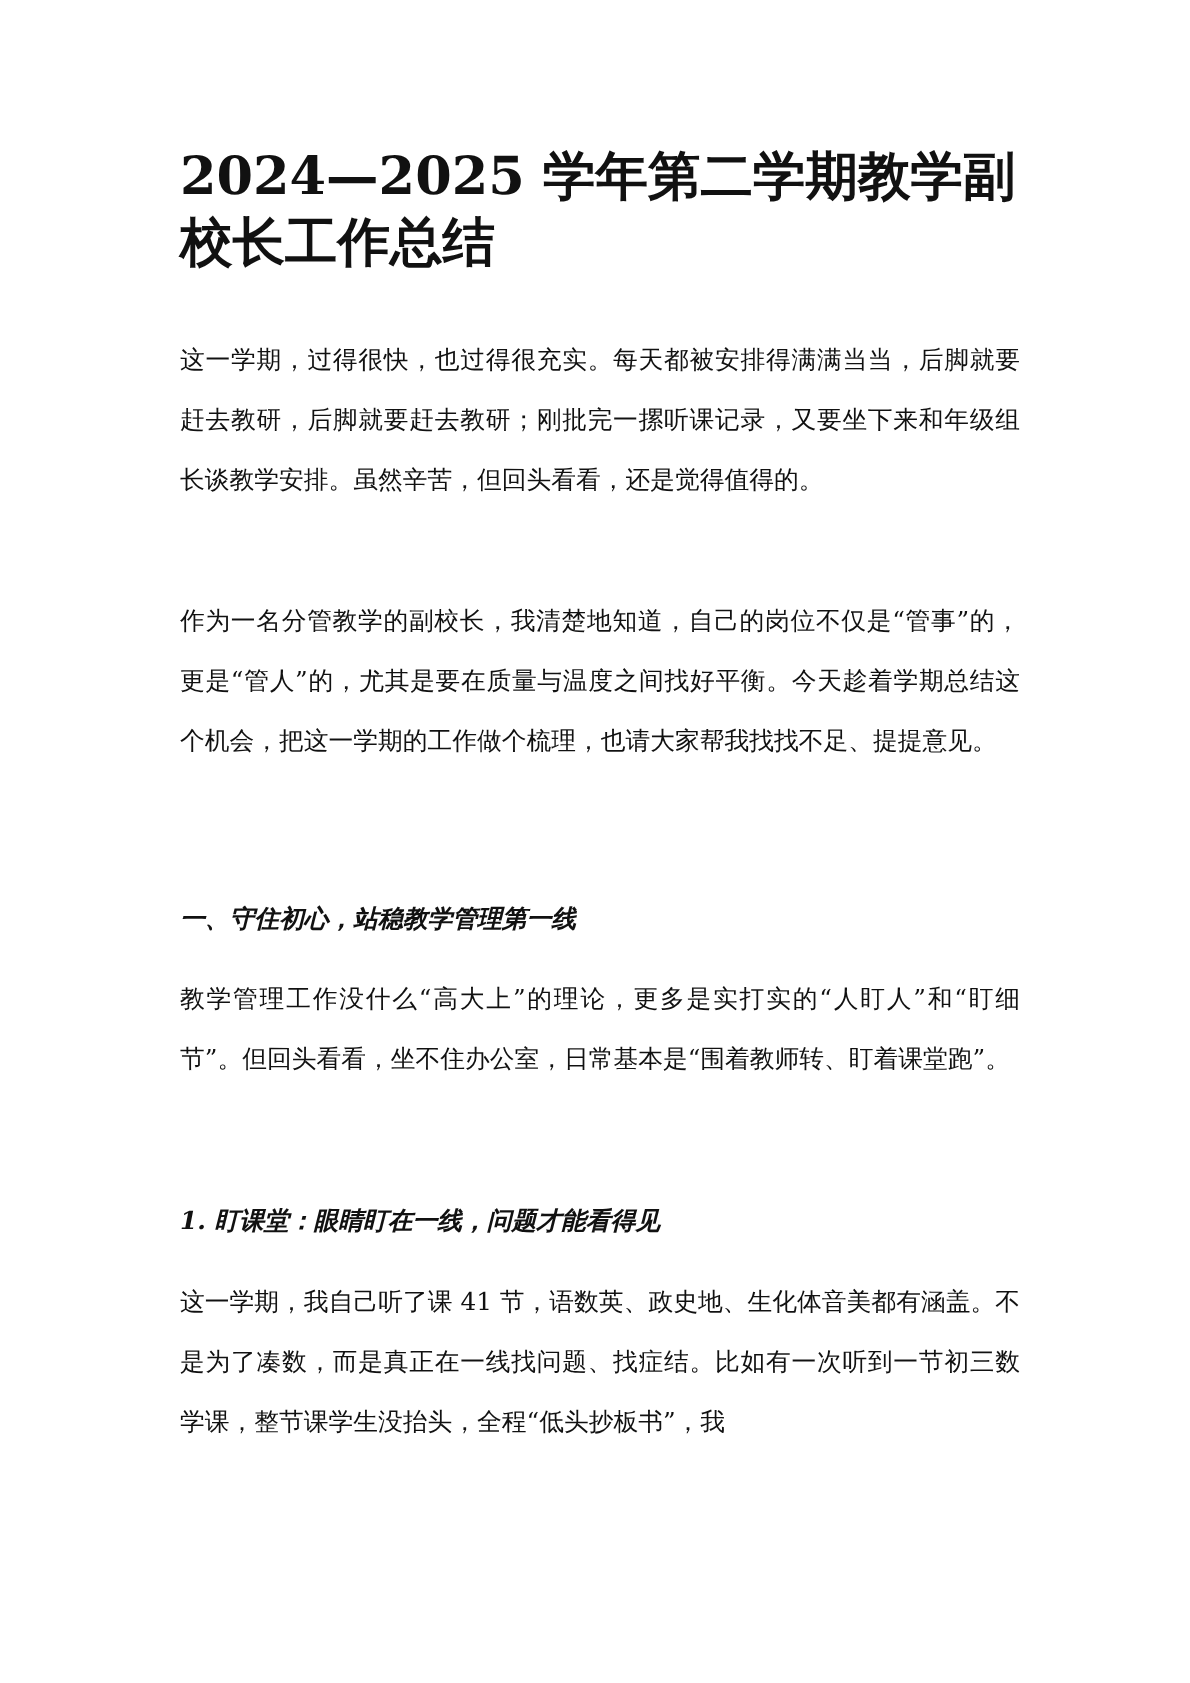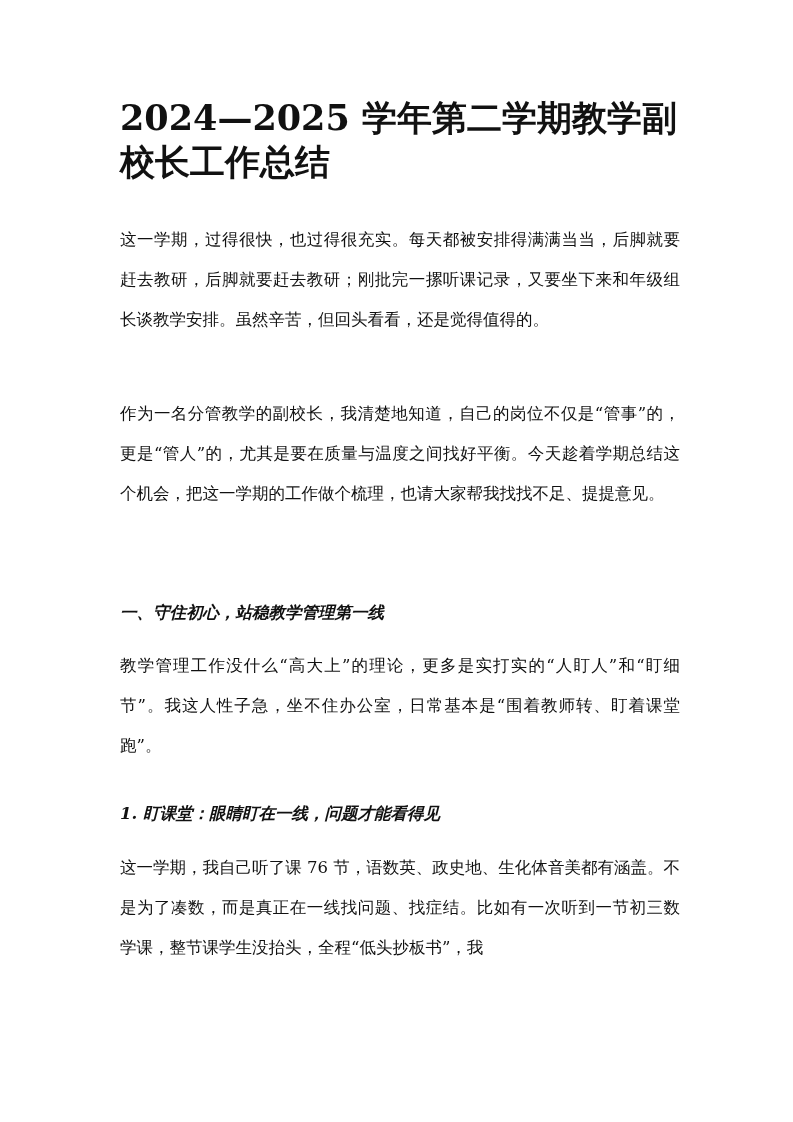--- a/index.html
+++ b/index.html
@@ -16,17 +16,17 @@
 <body>
 
 <h1 class="title">2024—2025 学年第二学期教学副校长工作总结</h1>
 
 <p class="p" style="top:220px;">这一学期，过得很快，也过得很充实。每天都被安排得满满当当，后脚就要赶去教研，后脚就要赶去教研；刚批完一摞听课记录，又要坐下来和年级组长谈教学安排。虽然辛苦，但回头看看，还是觉得值得的。</p>
 
 <p class="p" style="top:394px;">作为一名分管教学的副校长，我清楚地知道，自己的岗位不仅是“管事”的，更是“管人”的，尤其是要在质量与温度之间找好平衡。今天趁着学期总结这个机会，把这一学期的工作做个梳理，也请大家帮我找找不足、提提意见。</p>
 
 <h2 class="h" style="top:593px;">一、守住初心，站稳教学管理第一线</h2>
 
-<p class="p" style="top:646px;">教学管理工作没什么“高大上”的理论，更多是实打实的“人盯人”和“盯细节”。我这人性子急，坐不住办公室，日常基本是“围着教师转、盯着课堂跑”。</p>
+<p class="p" style="top:646px;">教学管理工作没什么“高大上”的理论，更多是实打实的“人盯人”和“盯细节”。但回头看看，坐不住办公室，日常基本是“围着教师转、盯着课堂跑”。</p>
 
 <h3 class="h" style="top:794px;">1. 盯课堂：眼睛盯在一线，问题才能看得见</h3>
 
-<p class="p" style="top:848px;">这一学期，我自己听了课 76 节，语数英、政史地、生化体音美都有涵盖。不是为了凑数，而是真正在一线找问题、找症结。比如有一次听到一节初三数学课，整节课学生没抬头，全程“低头抄板书”，我</p>
+<p class="p" style="top:848px;">这一学期，我自己听了课 41 节，语数英、政史地、生化体音美都有涵盖。不是为了凑数，而是真正在一线找问题、找症结。比如有一次听到一节初三数学课，整节课学生没抬头，全程“低头抄板书”，我</p>
 
 </body></html>

